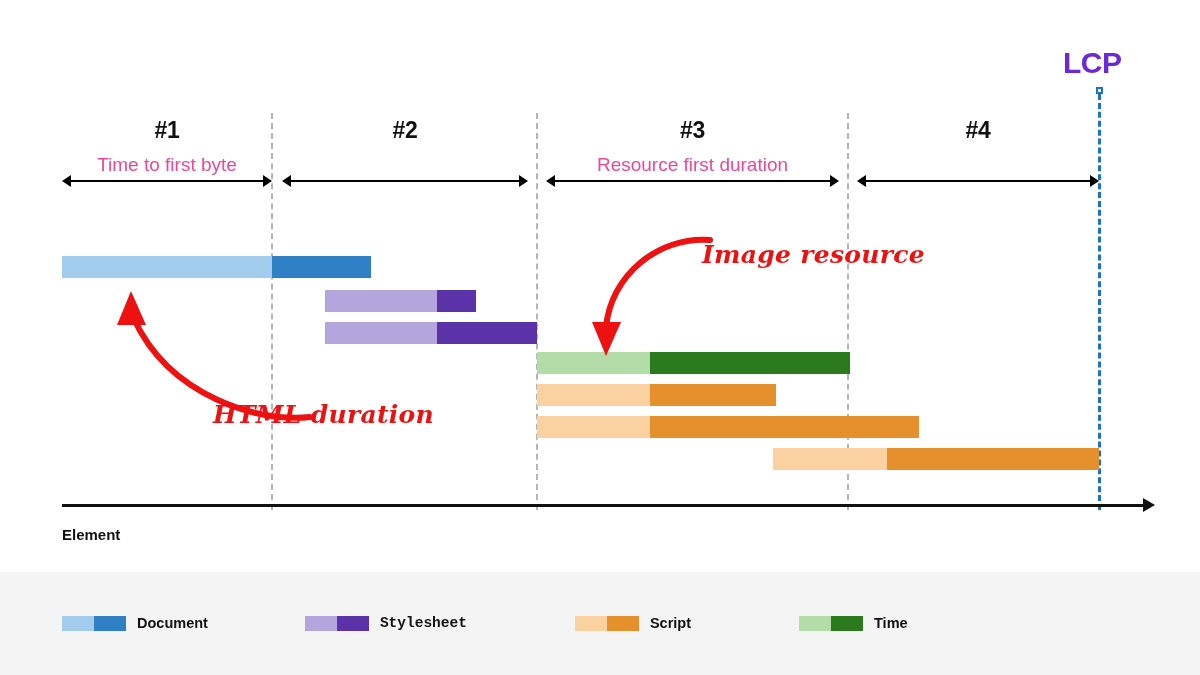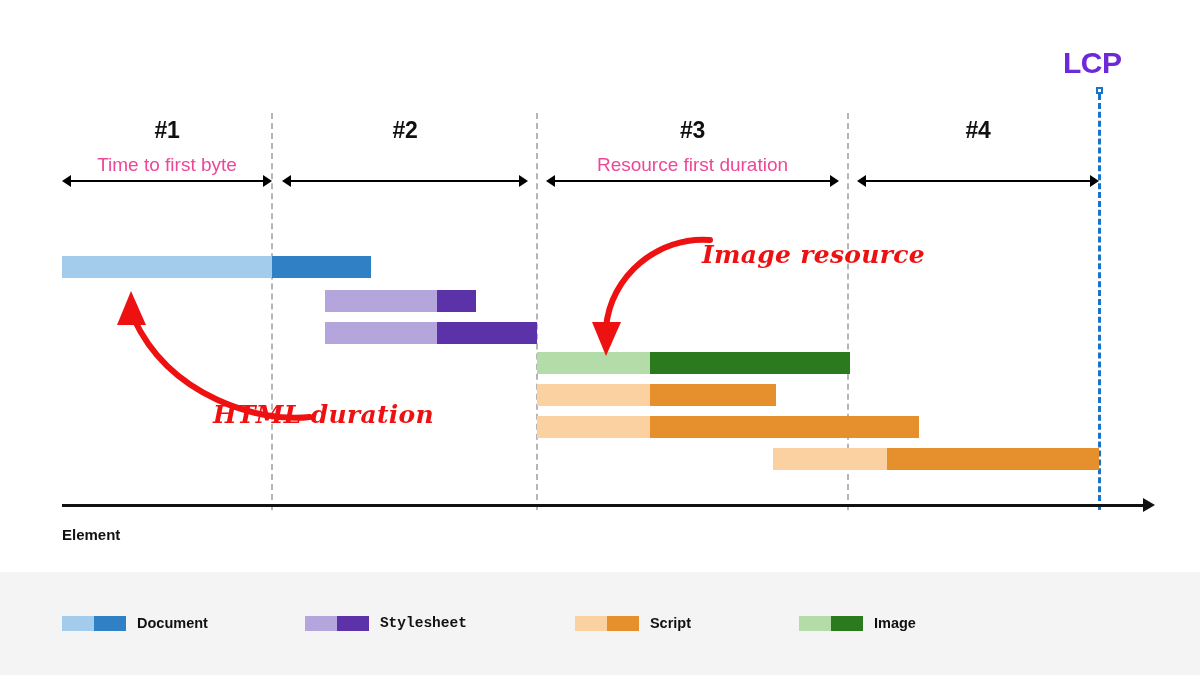--- a/index.html
+++ b/index.html
@@ -308,18 +308,18 @@
             <div class="sw" style="background: rgb(251, 209, 162);"></div>
             <div class="sw" style="background: rgb(229, 144, 44);"></div>
           </div>
           <div class="legend-label">Script</div>
         </div>
         <div class="legend-item" style="margin-left: 108px;">
           <div class="legend-swatch">
             <div class="sw" style="background: rgb(180, 220, 168);"></div>
             <div class="sw" style="background: rgb(43, 122, 29);"></div>
           </div>
-          <div class="legend-label">Image</div>
+          <div class="legend-label">Time</div>
         </div>
       </div>
   </div>
 
 </div>
 
 </body></html>

